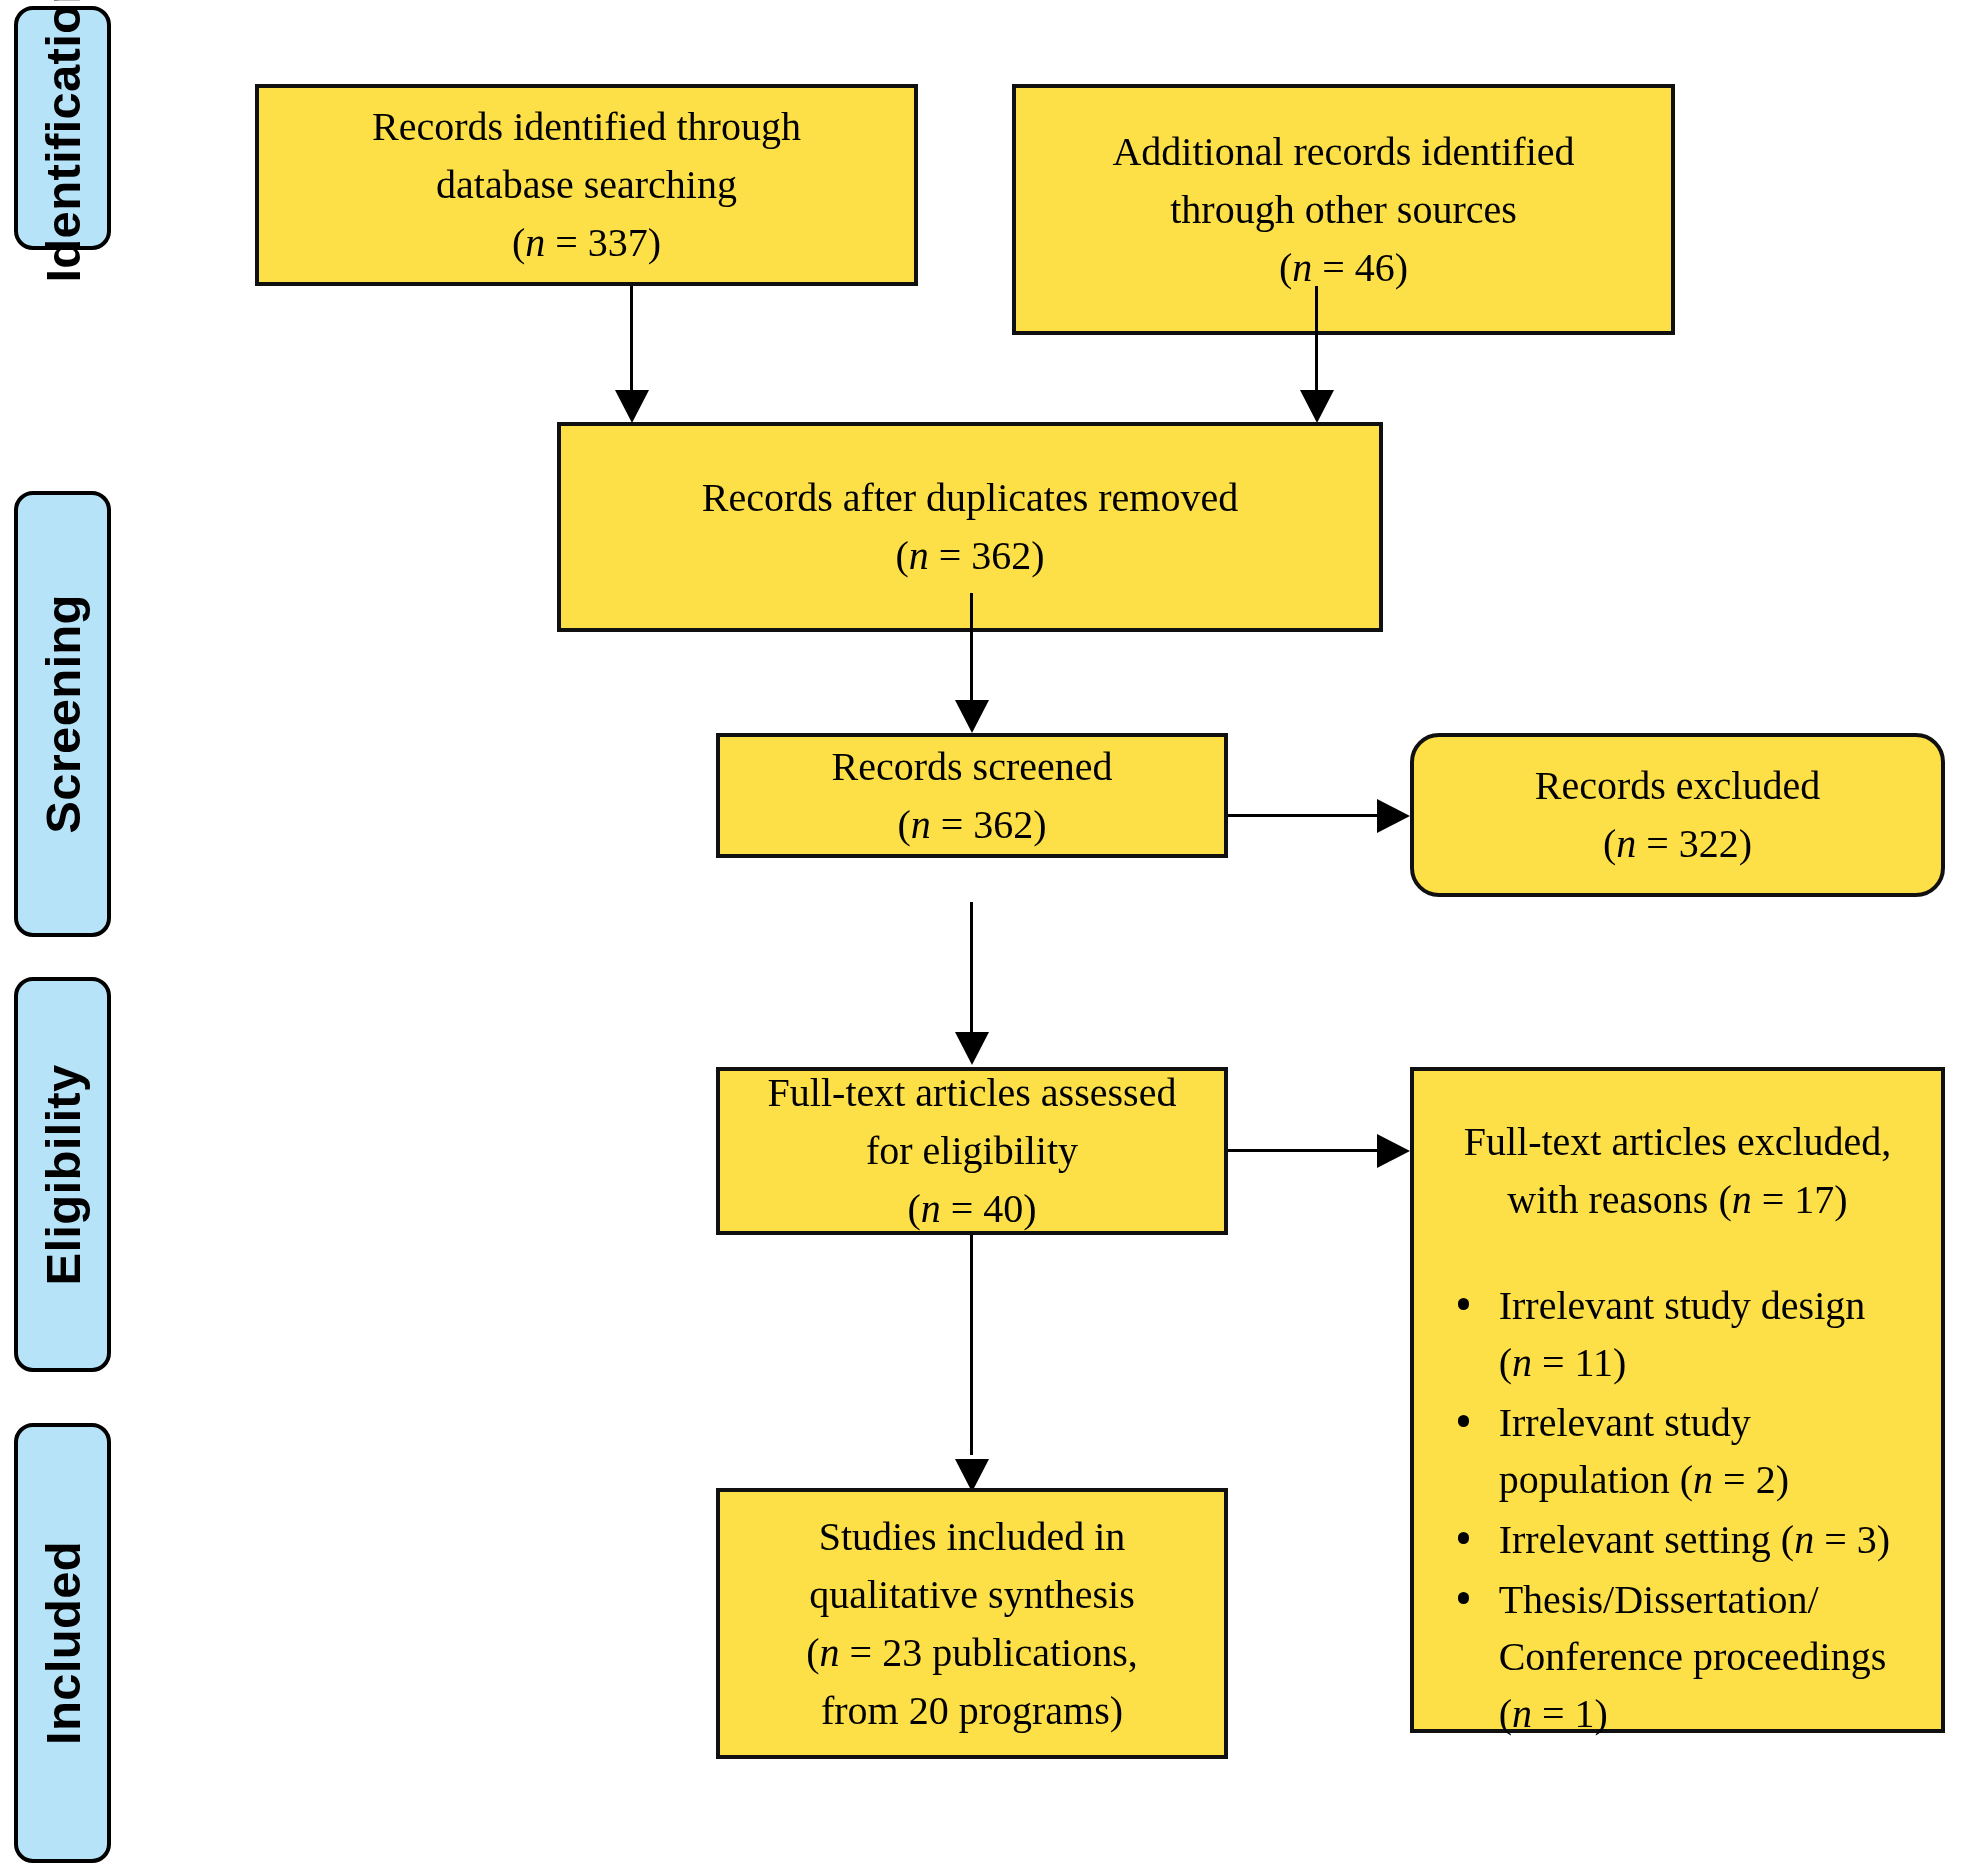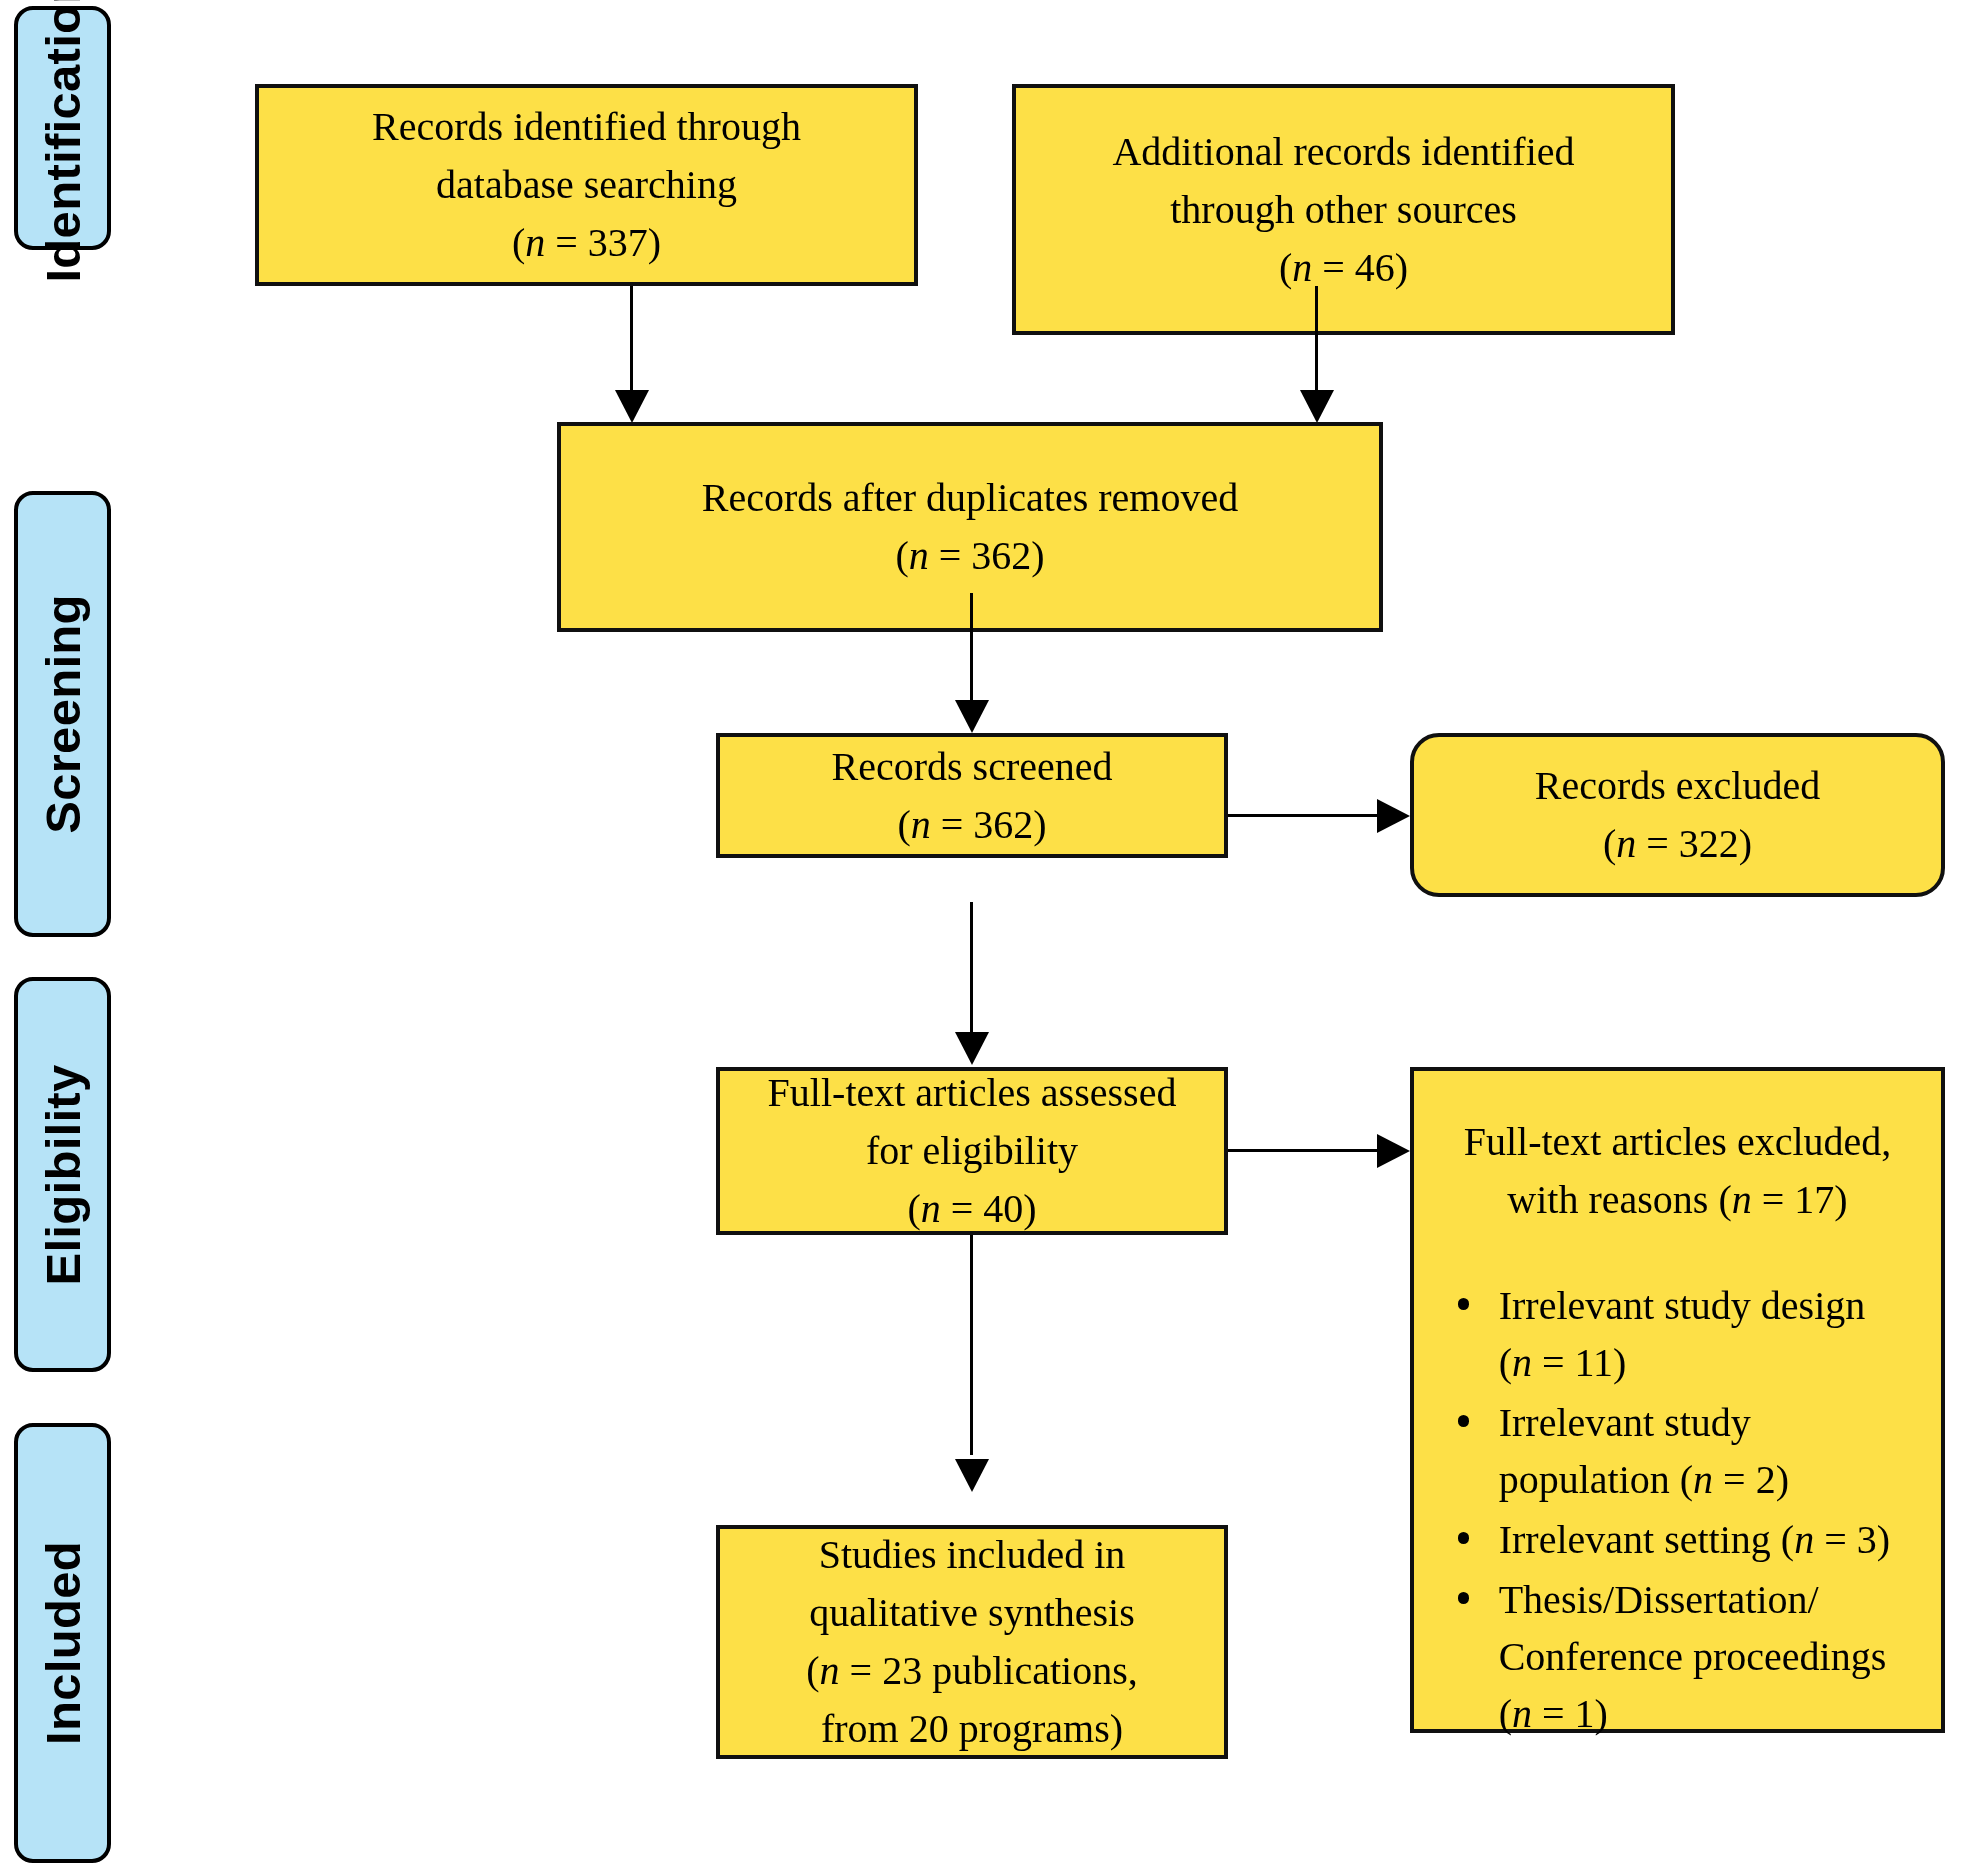--- a/index.html
+++ b/index.html
@@ -231,21 +231,21 @@
         <span>Thesis/Dissertation/</span><br>
         <span>Conference proceedings</span><br>
         <span>(</span><span class="ital">n</span><span> = 1)</span>
       </li>
     </ul>
   </div>
 
   <div class="conn-v" style="left:970px; top:1235px; height:220px;"></div>
   <div class="arrow-down" style="left:955px; top:1459px;"></div>
 
-  <div class="flow-box" style="left:716px; top:1525px; width:512px; height:234px;">
+  <div class="flow-box" style="left:716px; top:1488px; width:512px; height:271px;">
     <span class="line">Studies included in</span>
     <span class="line">qualitative synthesis</span>
     <span class="line">
       <span>(</span><span class="ital">n</span><span> = 23 publications,</span>
     </span>
     <span class="line">from 20 programs)</span>
   </div>
 
 </div>
 

